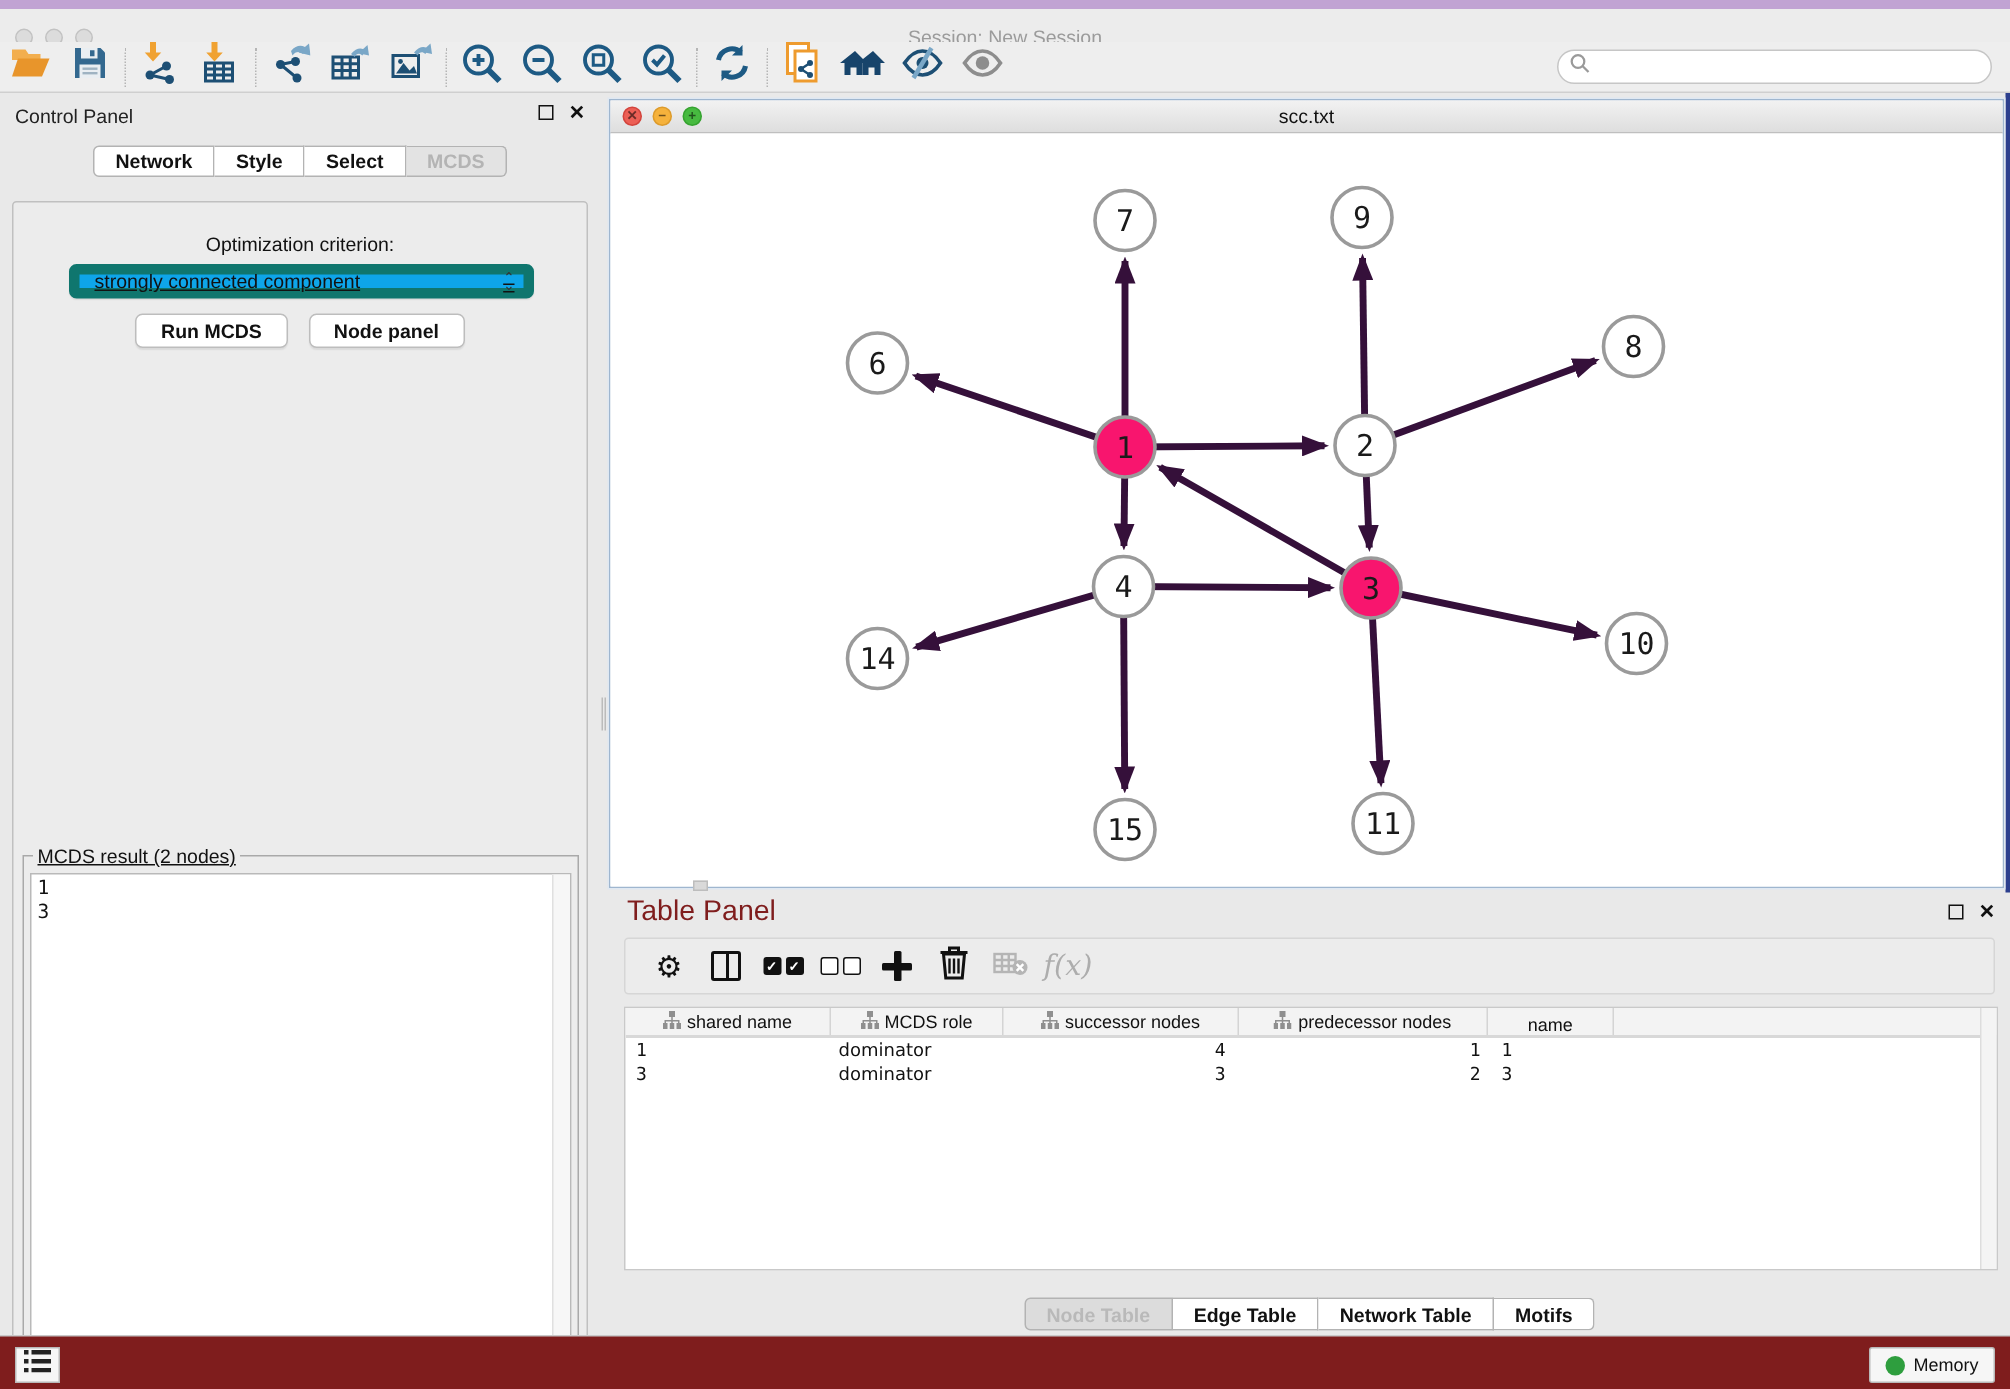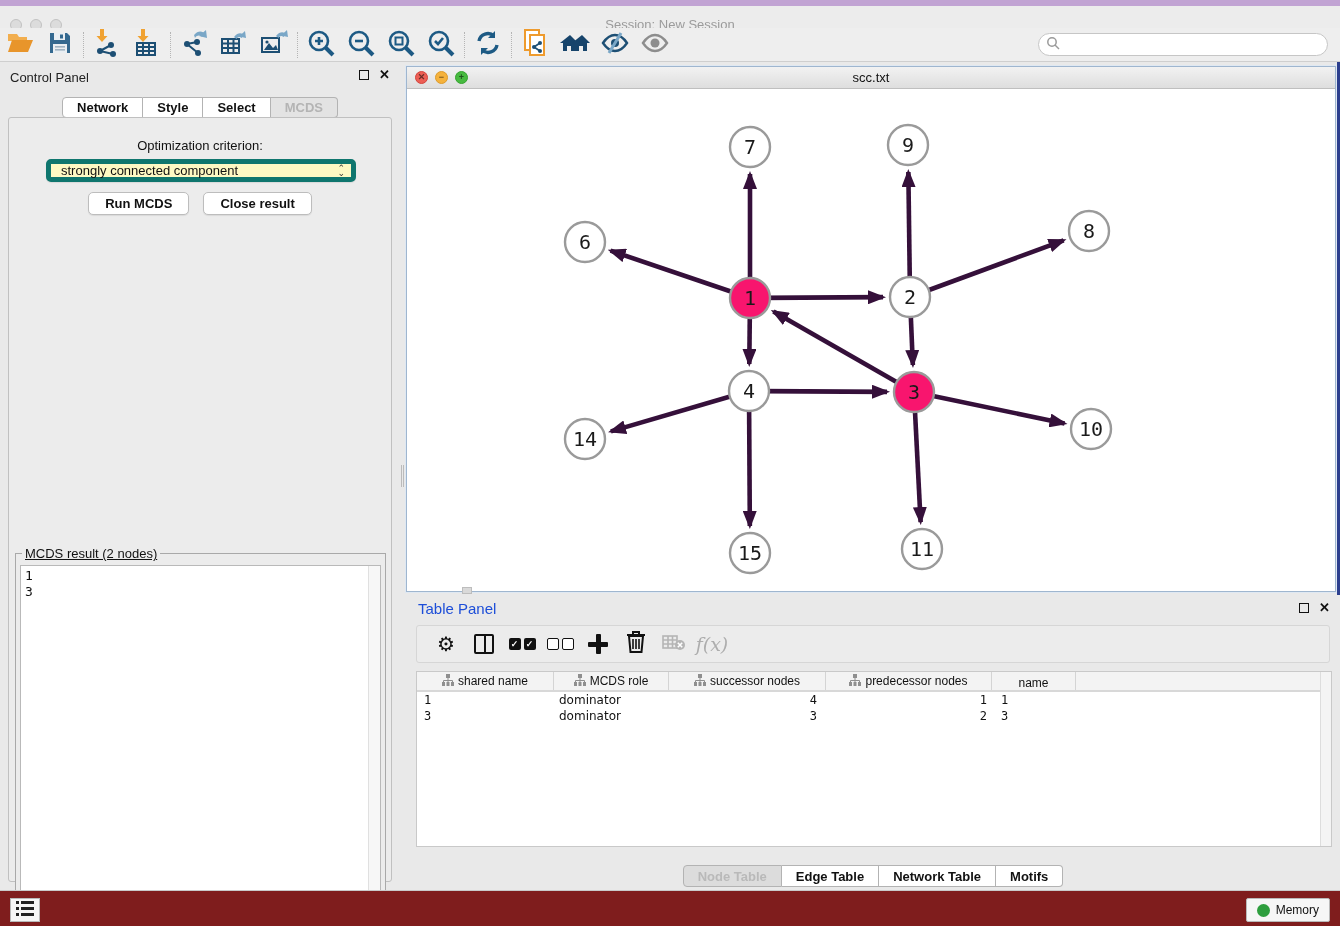--- a/index.html
+++ b/index.html
@@ -35,26 +35,26 @@
   .float-ico { width:10px; height:10px; border:1.5px solid #111; }
   .close-ico { font-size:13px; font-weight:bold; color:#111; line-height:10px; }
 
   .cp-tabs { position:absolute; left:0; top:35px; width:400px; display:flex; justify-content:center;align-items:center; }
   .cp-tab { height:21px; padding:0 14px; background:#fff; border:1px solid #b3b3b3; border-left:none;
             font-size:13px; font-weight:bold; display:flex; align-items:center; color:#111; }
   .cp-tab:first-child { border-left:1px solid #b3b3b3; border-radius:4px 0 0 4px; }
   .cp-tab:last-child { border-radius:0 4px 4px 0; }
   .cp-tab.active { background:#e3e3e3; color:#b4b4b4; }
 
-  .cp-body { position:absolute; left:8px; top:55px; width:384px; height:765px; background:#ececec;
+  .cp-body { position:absolute; left:8px; top:72px; width:384px; height:765px; background:#ececec;
              border:1px solid #c0c0c0; border-radius:3px; }
   .opt-label { text-align:center; margin-top:20px; font-size:13px; color:#111; }
-  .dropdown { position:absolute; left:37px; top:41px; width:310px; height:23px; background:#fef9c3;
-              border:5px solid #0f766e; border-radius:5px; display:flex; align-items:center;
-              padding:0 6px 0 10px; font-size:13px; color:#111; box-shadow:0 1px 1px rgba(0,0,0,.08); }
+  .dropdown { position:absolute; left:37px; top:41px; width:310px; height:23px; background:#0ea5e9;
+              border:7px solid #0f766e; border-radius:5px; display:flex; align-items:center;
+              padding:0 6px 0 10px; font-size:13px; color:#111; box-shadow:0 1px 1px rgba(0,0,0,.08);text-decoration:underline; }
   .dropdown .dval { flex:1; }
   .chev { display:flex; flex-direction:column; line-height:5px; font-size:9px; color:#333; }
   .btn-row { position:absolute; left:0; top:74px; width:100%; display:flex; justify-content:center; gap:14px; }
   .pbtn { height:23px; padding:0 16px; background:#fff; border:1px solid #bdbdbd; border-radius:5px;
           font-size:13px; font-weight:bold; color:#111; display:flex; align-items:center;
           box-shadow:0 1px 1px rgba(0,0,0,.08); }
 
   fieldset.mcds { position:absolute; left:6px; top:428px; width:371px; height:380px;
                   border:1px solid #a9a9a9; background:#ececec; padding:4px; }
   fieldset.mcds legend { font-size:13px; color:#111; padding:0 3px; margin-left:2px;text-decoration:underline; }
@@ -81,21 +81,21 @@
   .tdot.yel { background:#f5b23c; border:1px solid #dd9b2b; }
   .tdot.grn { background:#47ba40; border:1px solid #35a32f; }
   .net-titlebar .wtitle2 { position:absolute; left:0; right:0; text-align:center; font-size:13px; color:#111; }
   .net-canvas { position:relative; width:928px; height:502px; background:#fff; overflow:hidden; }
   .hsplit-grip { position:absolute; left:462px; top:587px; width:10px; height:7px;
                  background:#d9d9d9; border:1px solid #bdbdbd; }
 
   
   .table-panel { position:absolute; left:406px; top:595px; width:934px; height:295px; background:#e9e9e9; }
   .tp-head { position:relative; height:26px; display:flex; align-items:center; }
-  .tp-head .ptitle { font-size:15px; color:#1d4ed8; margin-left:12px; }
+  .tp-head .ptitle { font-size:19px; color:#7f1d1d; margin-left:12px; }
   .tp-toolbar { position:absolute; left:10px; top:30px; width:914px; height:38px; background:#ececec;
                 border:1px solid #d6d6d6; border-radius:3px; display:flex; align-items:center; padding-left:10px; }
   .tp-ico { width:38px; height:30px; display:flex; align-items:center; justify-content:center; }
   .gear { font-size:20px; color:#111; }
   .colsplit { width:20px; height:20px; border:2.5px solid #111; border-radius:2px; position:relative; }
   .colsplit::after { content:""; position:absolute; left:50%; top:0; bottom:0; border-left:2.5px solid #111; }
   .cbpair { display:flex; gap:3px; }
   .cb { width:12px; height:12px; border-radius:2px; }
   .cb.on { background:#111; color:#fff; font-size:9px; font-weight:bold; display:flex; align-items:center; justify-content:center; }
   .cb.off { border:1.5px solid #111; background:#fff; }
@@ -308,21 +308,21 @@
       <div class="opt-label">Optimization criterion:</div>
       <div class="dropdown">
         <span class="dval">strongly connected component</span>
         <span class="chev">
             <span>⌃</span>
             <span>⌄</span>
           </span>
       </div>
       <div class="btn-row">
         <span class="pbtn">Run MCDS</span>
-        <span class="pbtn">Close result</span>
+        <span class="pbtn">Node panel</span>
       </div>
       <fieldset class="mcds">
         <legend>MCDS result (2 nodes)</legend>
         <div class="result-area">
           <div class="result-text" id="result-text">1
 3</div>
           <div class="result-scroll"></div>
         </div>
       </fieldset>
     </div>

